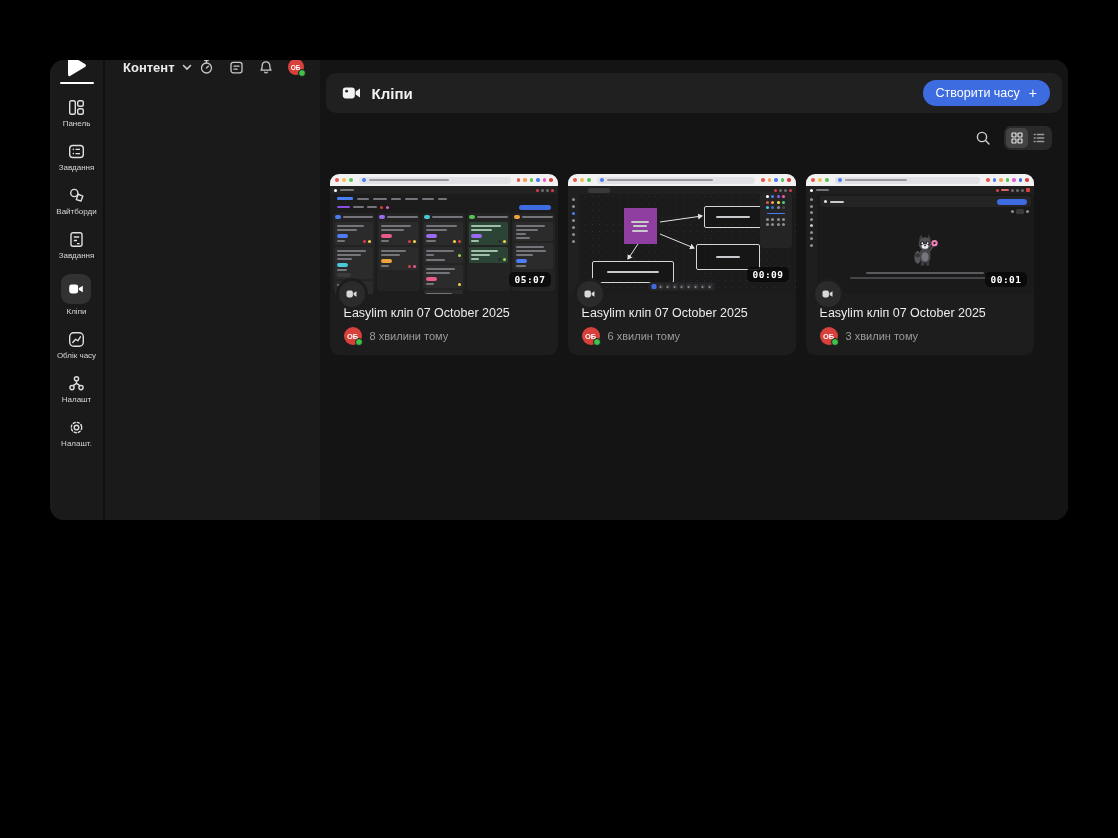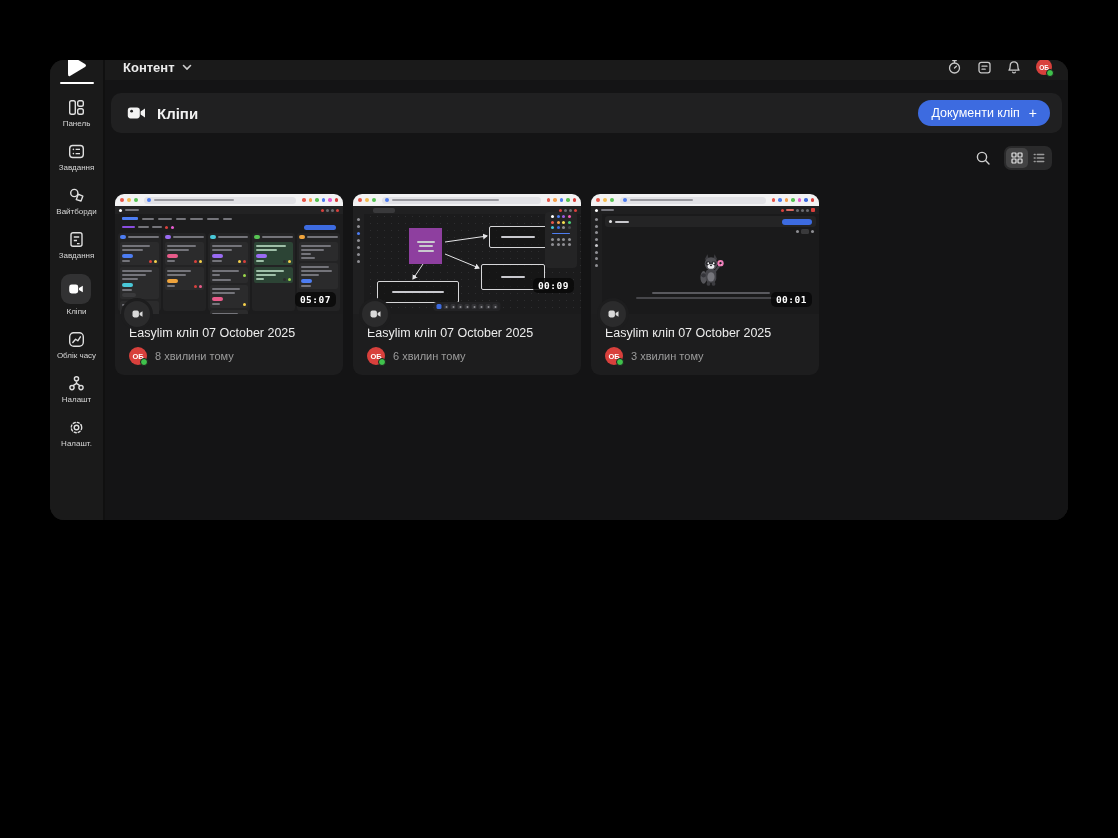--- a/index.html
+++ b/index.html
@@ -15,21 +15,21 @@
   .logo-wrap svg{margin-top:-7px;}
   .logo-divider{width:34px;height:2px;background:#ffffff;border-radius:1px;margin:2px 0 14px;}
   .nav{display:flex;flex-direction:column;gap:14px;align-items:center;}
   .nav-item{display:flex;flex-direction:column;align-items:center;gap:3px;cursor:pointer;}
   .nav-ico{width:18px;height:18px;display:flex;align-items:center;justify-content:center;}
   .nav-ico-box{width:30px;height:30px;border-radius:9px;background:#323233;
                display:flex;align-items:center;justify-content:center;}
   .nav-label{font-size:8px;color:#d6d6d6;white-space:nowrap;}
 
   
-  .main{flex:1;display:flex;flex-direction:column;background:#1a1a1a;min-width:0;}
+  .main{flex:1;display:flex;flex-direction:row;background:#1a1a1a;min-width:0;}
   .topbar{height:20px;overflow:hidden;flex:none;}
   .topbar-inner{height:26px;margin-top:-6px;display:flex;align-items:center;padding:0 16px 0 18px;gap:7px;}
   .workspace{font-size:13px;font-weight:700;color:#ececec;}
   .topbar-right{margin-left:auto;display:flex;align-items:center;gap:15px;}
   .tb-avatar{width:16px;height:16px;border-radius:50%;background:#d8403c;color:#fff;font-size:6.5px;
              font-weight:700;display:flex;align-items:center;justify-content:center;position:relative;}
   .tb-avatar .status{position:absolute;right:-2px;bottom:-2px;width:6px;height:6px;border-radius:50%;
              background:#3fc24c;border:1.5px solid #1a1a1a;}
 
   .content{flex:1;background:#141415;display:flex;flex-direction:column;min-height:0;}
@@ -277,21 +277,21 @@
         <div class="page-header">
           <span style="display:flex">
             <svg width="19" height="16" viewBox="0 0 19 16">
               <rect x="0.8" y="2.6" width="12" height="10.8" rx="2.8" fill="#f2f2f2"></rect>
               <path d="M13.6 6.4 L18 3.6 V12.4 L13.6 9.6 Z" fill="#f2f2f2"></path>
               <circle cx="4.6" cy="6.2" r="1.4" fill="#202021"></circle>
             </svg>
           </span>
           <span class="page-title">Кліпи</span>
           <button class="create-btn">
-            <span>Документи кліп</span>
+            <span>Створити часу</span>
             <span class="create-plus">+</span>
           </button>
         </div>
 
         <div class="toolbar">
           <span style="display:flex">
             <svg width="16" height="16" viewBox="0 0 16 16" fill="none" stroke="#cfcfcf" stroke-width="1.4" stroke-linecap="round">
               <circle cx="7" cy="7" r="4.6"></circle>
               <line x1="10.6" y1="10.6" x2="14" y2="14"></line>
             </svg>
@@ -644,21 +644,21 @@
                       <i></i>
                     </span>
                     <span class="wt">
                       <i></i>
                     </span>
                     <span class="wt">
                       <i></i>
                     </span>
                 </div>
               </div>
-              <span class="duration" style="bottom:21px">00:09</span>
+              <span class="duration" style="bottom:12px">00:09</span>
             </div>
             <span class="clip-badge">
               <svg width="11" height="10" viewBox="0 0 11 10">
                 <rect x="0.5" y="1.6" width="6.4" height="6.8" rx="1.8" fill="#d9d9d9"></rect>
                 <path d="M7.6 4 L10.5 2.2 V7.8 L7.6 6 Z" fill="#d9d9d9"></path>
               </svg>
             </span>
             <div class="card-info">
               <div class="card-title">Easylim кліп 07 October 2025</div>
               <div class="card-meta">

